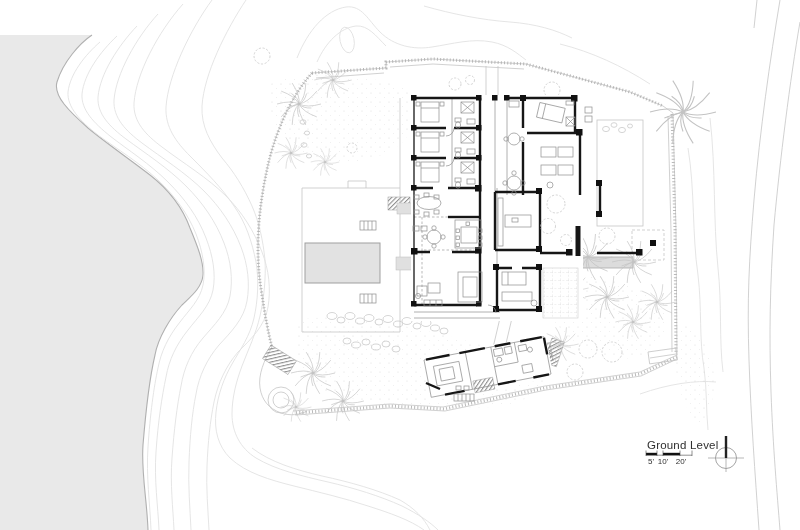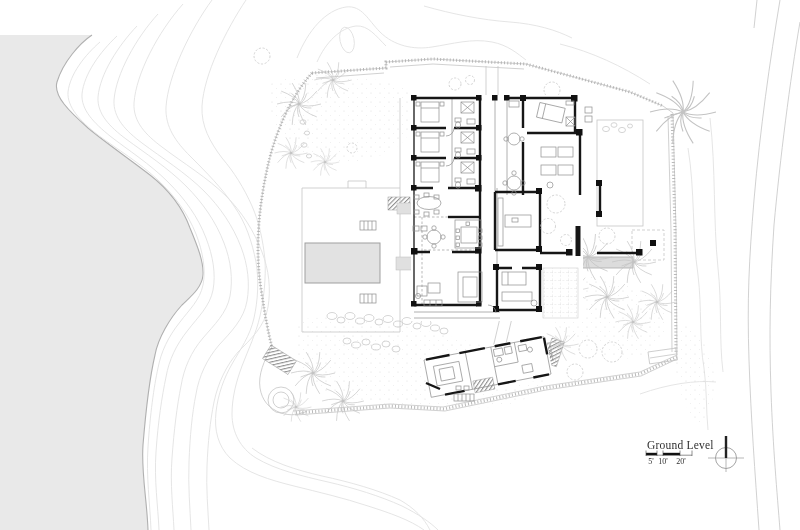--- a/index.html
+++ b/index.html
@@ -1,17 +1,17 @@
 <!DOCTYPE html>
 <html><head>
 <meta charset="utf-8">
 <style>
   html,body{margin:0;padding:0;background:#fff;}
   #stage{position:relative;width:800px;height:530px;background:#ffffff;overflow:hidden;
-         font-family:Liberation Serif, serif;}
+         font-family:Liberation Sans, sans-serif;}
   svg{display:block}
   
   .w  {stroke:#161616;stroke-width:2.4;fill:none;stroke-linecap:butt}
   .w2 {stroke:#161616;stroke-width:1.3;fill:none}
   .t  {stroke:#9c9c9c;stroke-width:.8;fill:none}
   .t2 {stroke:#8e8e8e;stroke-width:.7;fill:none}
   .c  {stroke:#e2e2e2;stroke-width:.9;fill:none}
   .s  {stroke:#c5c5c5;stroke-width:.8;fill:none}
   .sd {stroke:#c5c5c5;stroke-width:.8;fill:none;stroke-dasharray:3 2}
   .v  {stroke:#c3c3c3;stroke-width:.7;fill:none}

